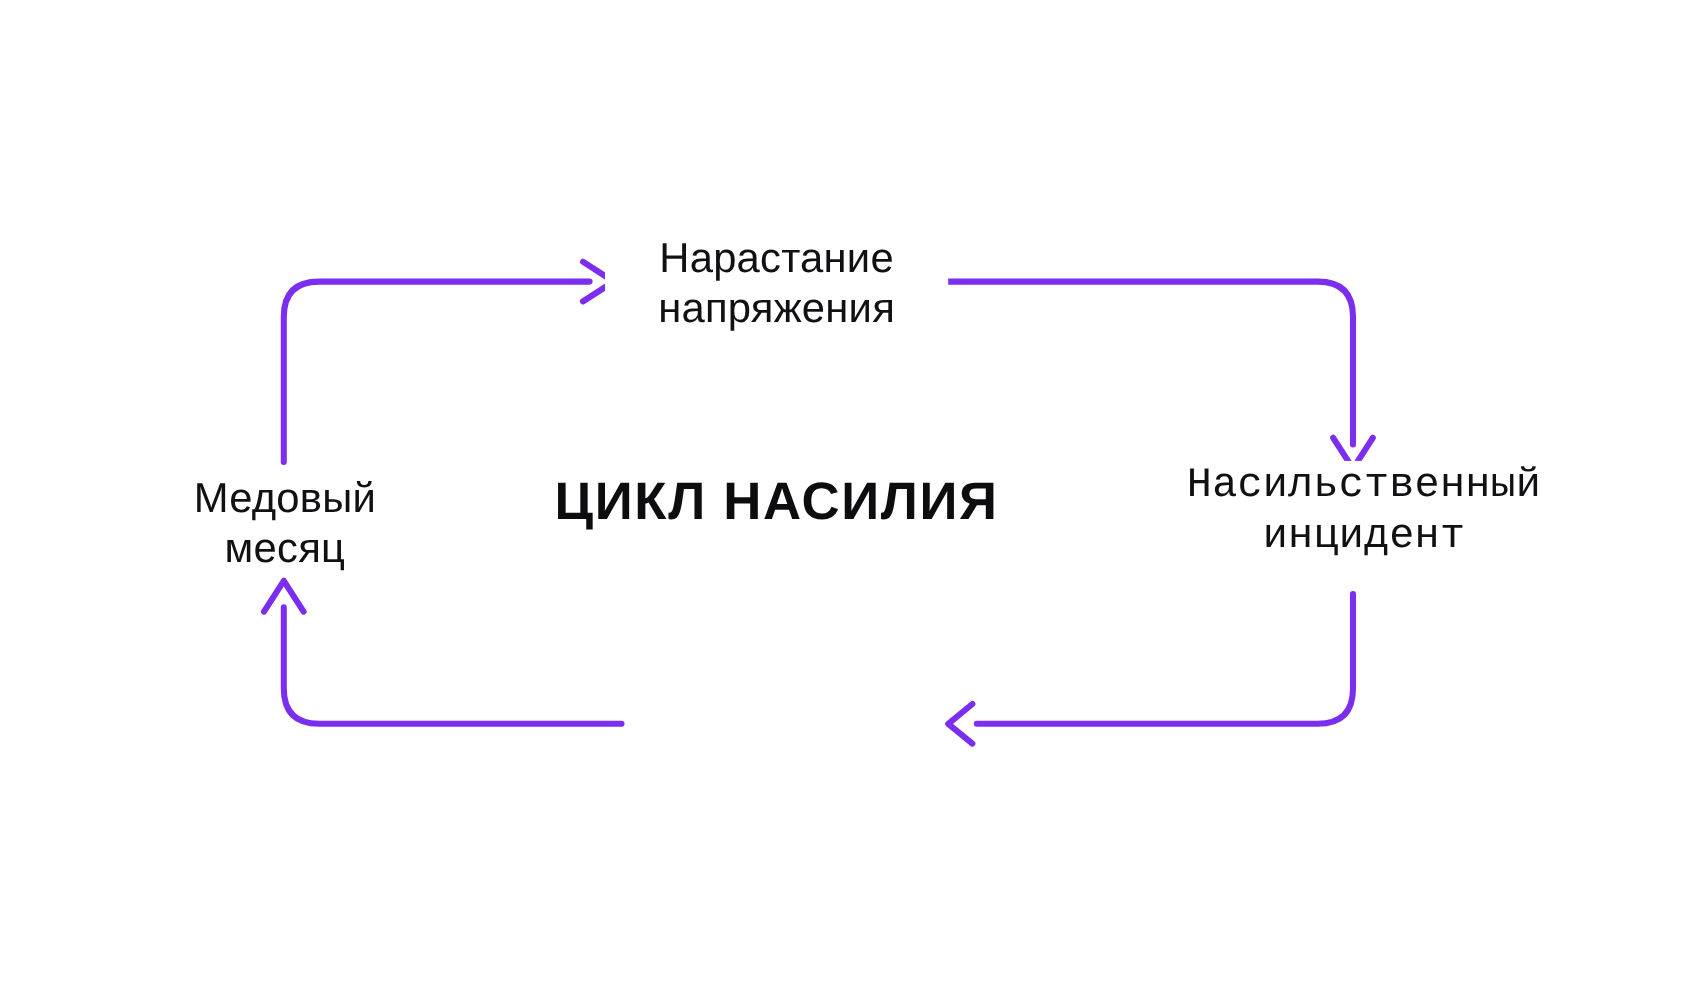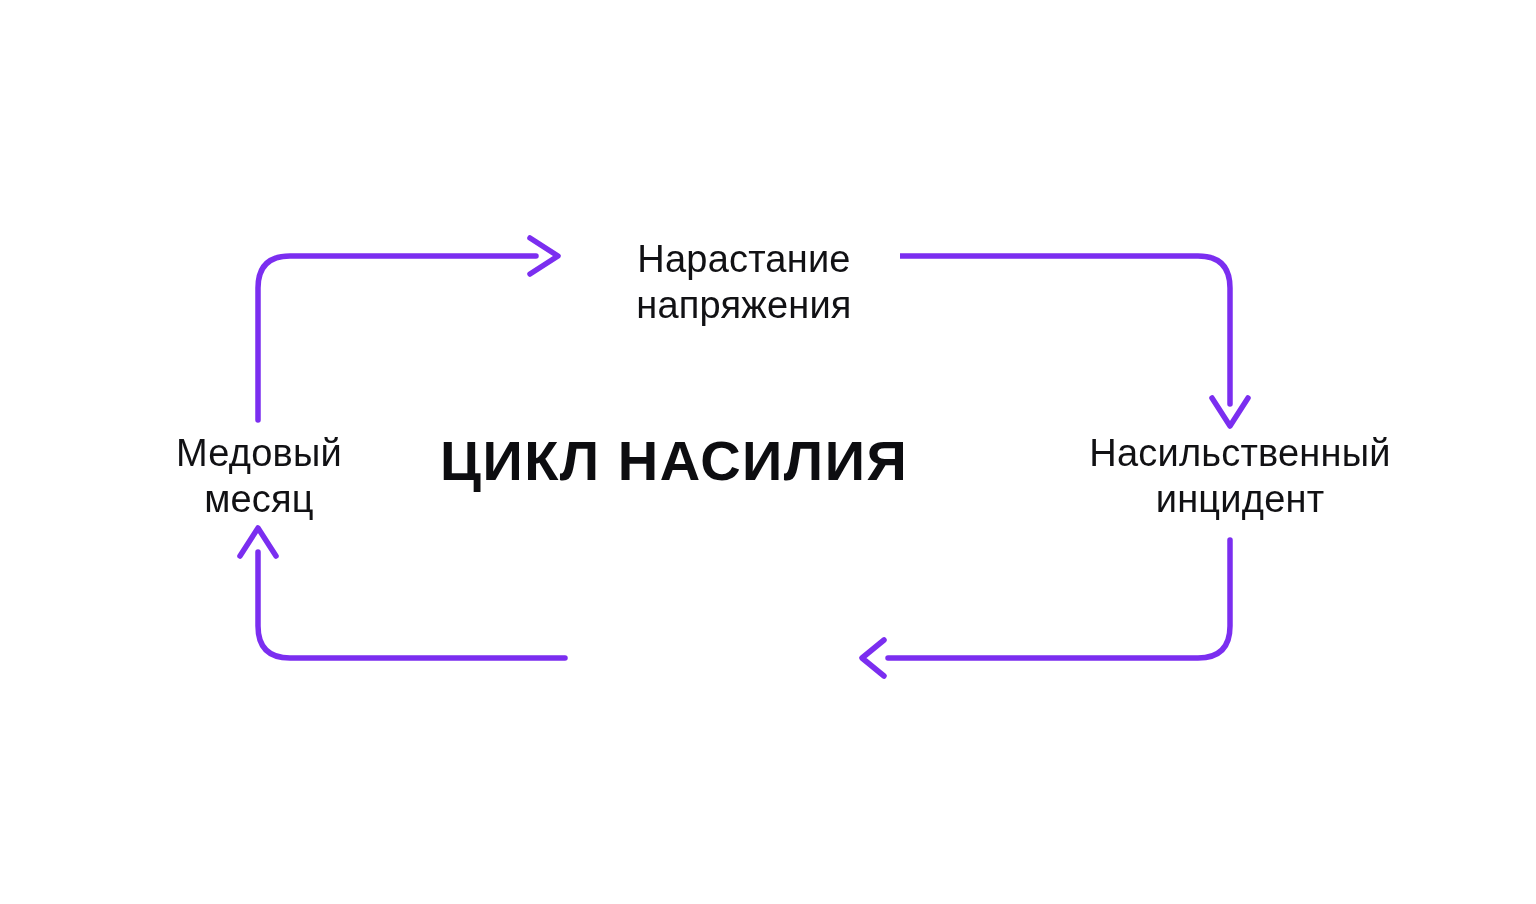--- a/index.html
+++ b/index.html
@@ -36,57 +36,57 @@
     font-weight: 400;
     font-size: 38px;
     line-height: 1.22;
     letter-spacing: 0.2px;
     text-align: center;
     white-space: pre;
     background: #ffffff;
   }
   
   #node-tension {
-    left: 588px;
+    left: 550px;
     top: 212px;
     width: 300px;
     padding: 0 6px;
-    margin-top: 24px;
   }
   
   #node-incident {
     left: 1038px;
-    top: 430px;
+    top: 419px;
     width: 392px;
     padding: 0 6px;
+    font-family: Liberation Mono, monospace;
   }
   
   #node-reconciliation {
     left: 563px;
     top: 637px;
     width: 288px;
     padding: 0 8px;
   }
   
   #node-honeymoon {
     left: 140px;
     top: 430px;
     width: 226px;
     padding: 0 6px;
   }
   #center-title {
     position: absolute;
     left: 440px;
     top: 430px;
     width: 532px;
-    text-align: left;
+    text-align: center;
     color: #0d0d10;
     font-family: "Liberation Sans", sans-serif;
     font-weight: 700;
-    font-size: 56px;
+    font-size: 48px;
     line-height: 1.12;
     letter-spacing: 1.5px;
     text-transform: uppercase;
     white-space: pre;
     background: #ffffff;
   }
 </style>
 </head>
 <body>
 

